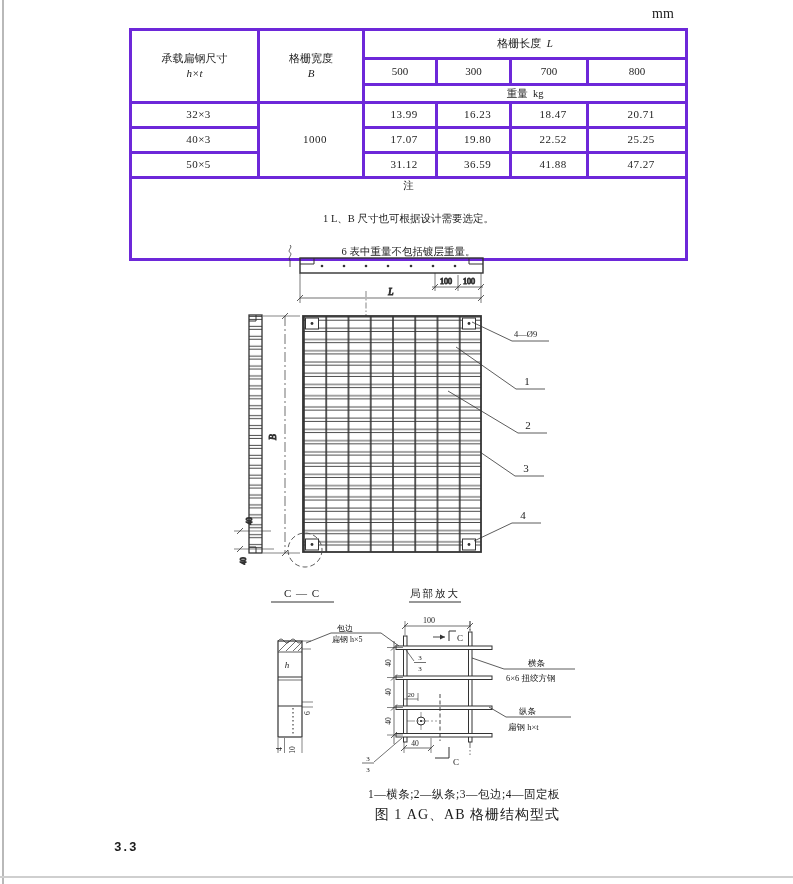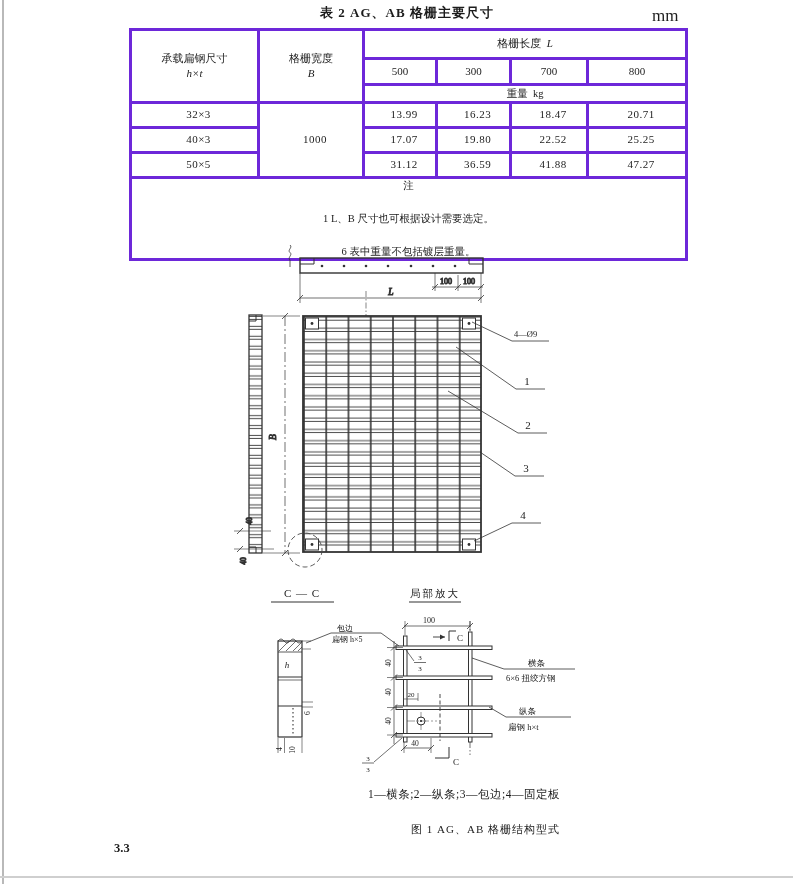--- a/index.html
+++ b/index.html
@@ -3,21 +3,21 @@
 <meta charset="utf-8">
 <style>
   html,body{margin:0;padding:0;background:#fff;}
   .page{position:relative;width:793px;height:884px;background:#ffffff;overflow:hidden;
         font-family:"Liberation Serif","DejaVu Serif",serif;color:#1c1c1c;}
   .scan-edge-left{position:absolute;left:2px;top:0;width:2px;height:884px;background:#b9b9b9;}
   .scan-edge-bottom{position:absolute;left:0;top:876px;width:793px;height:2px;background:#cfcfcf;}
 
   .tbl-title{position:absolute;left:129px;top:4px;width:556px;text-align:center;
              font-size:13px;font-weight:bold;letter-spacing:1px;}
-  .tbl-unit{position:absolute;left:652px;top:6px;font-size:17px;}
+  .tbl-unit{position:absolute;left:652px;top:6px;font-size:14px;}
 
   table.dim-table{position:absolute;left:129px;top:28px;width:556px;border-collapse:collapse;
                   table-layout:fixed;font-size:11px;}
   table.dim-table td{border:3px solid #6d28d9;text-align:center;vertical-align:middle;
                      padding:0;line-height:1.25;}
   table.dim-table{border:2px solid #2b2b2b;}
   tr.h1 td{height:26px;}
   tr.h2 td{height:23px;text-align:center;}
   tr.h3 td{height:15px;font-size:10.5px;}
   tr.data td{height:22px;letter-spacing:0.5px;padding-left:8px;}
@@ -25,33 +25,32 @@
   .note-line{margin-top:20px;}
   .var{font-style:italic;font-family:"Liberation Serif",serif;}
   .hdr2{display:block;margin-top:1px;}
 
   svg.drawing{position:absolute;left:228px;top:240px;}
   svg text{fill:#222;font-family:"Liberation Serif","DejaVu Serif",serif;}
   .cjk{font-family:"Liberation Serif","DejaVu Serif",serif;}
 
   .fig-caption{position:absolute;left:230px;top:787px;width:330px;text-align:right;}
   .fig-caption .parts{font-size:11.5px;letter-spacing:0.5px;}
-  .fig-caption .title{font-size:11px;margin-top:20px;letter-spacing:1px;}
-
-  .sec33{position:absolute;left:114px;top:841px;font-family:Liberation Serif, serif;
+  .fig-caption .title{font-size:14px;margin-top:4px;letter-spacing:1px;}
+
+  .sec33{position:absolute;left:114px;top:841px;font-family:Liberation Mono, monospace;
          font-weight:bold;font-size:12.5px;display:flex;gap:28px;}
 </style>
 </head>
 <body>
 
 <div class="page">
   <div class="scan-edge-left"></div>
   <div class="scan-edge-bottom"></div>
 
-  <div class="tbl-title">表 2  AG、AB 格栅主要尺寸</div>
   <div class="tbl-unit">mm</div>
 
   <table class="dim-table">
     <colgroup>
       <col style="width:128px">
         <col style="width:105px">
         <col style="width:73px">
       <col style="width:74px">
         <col style="width:77px">
         <col style="width:99px">

